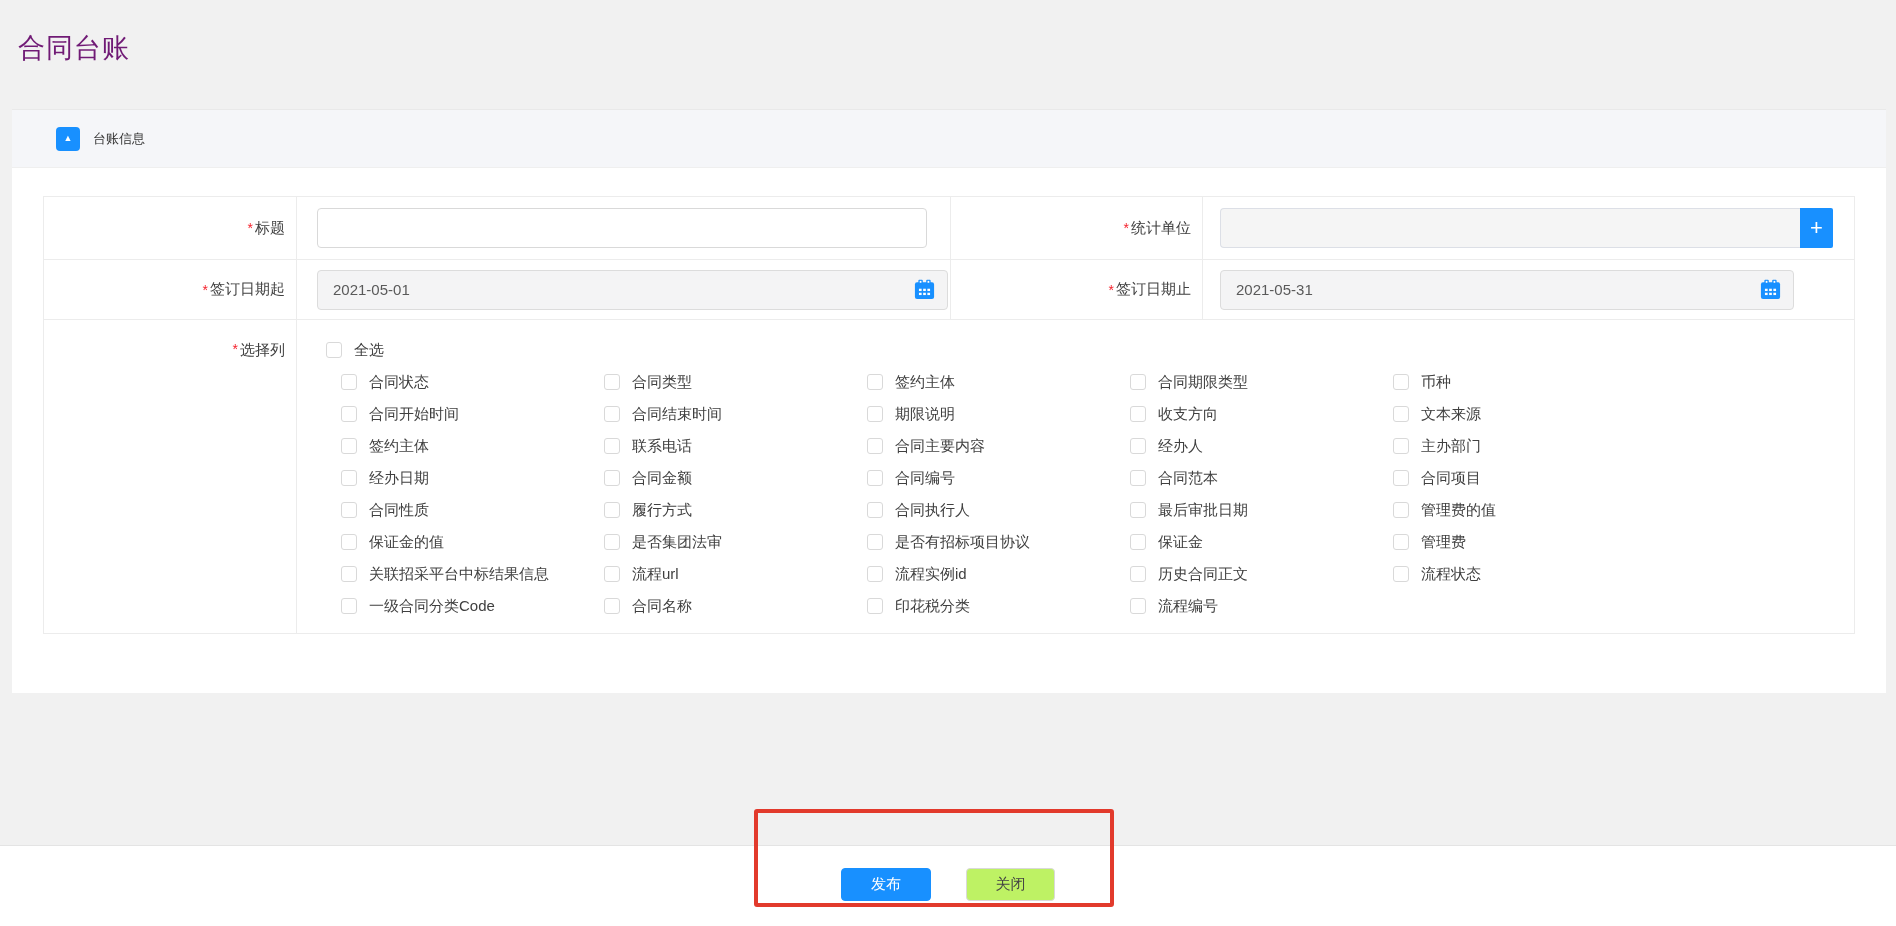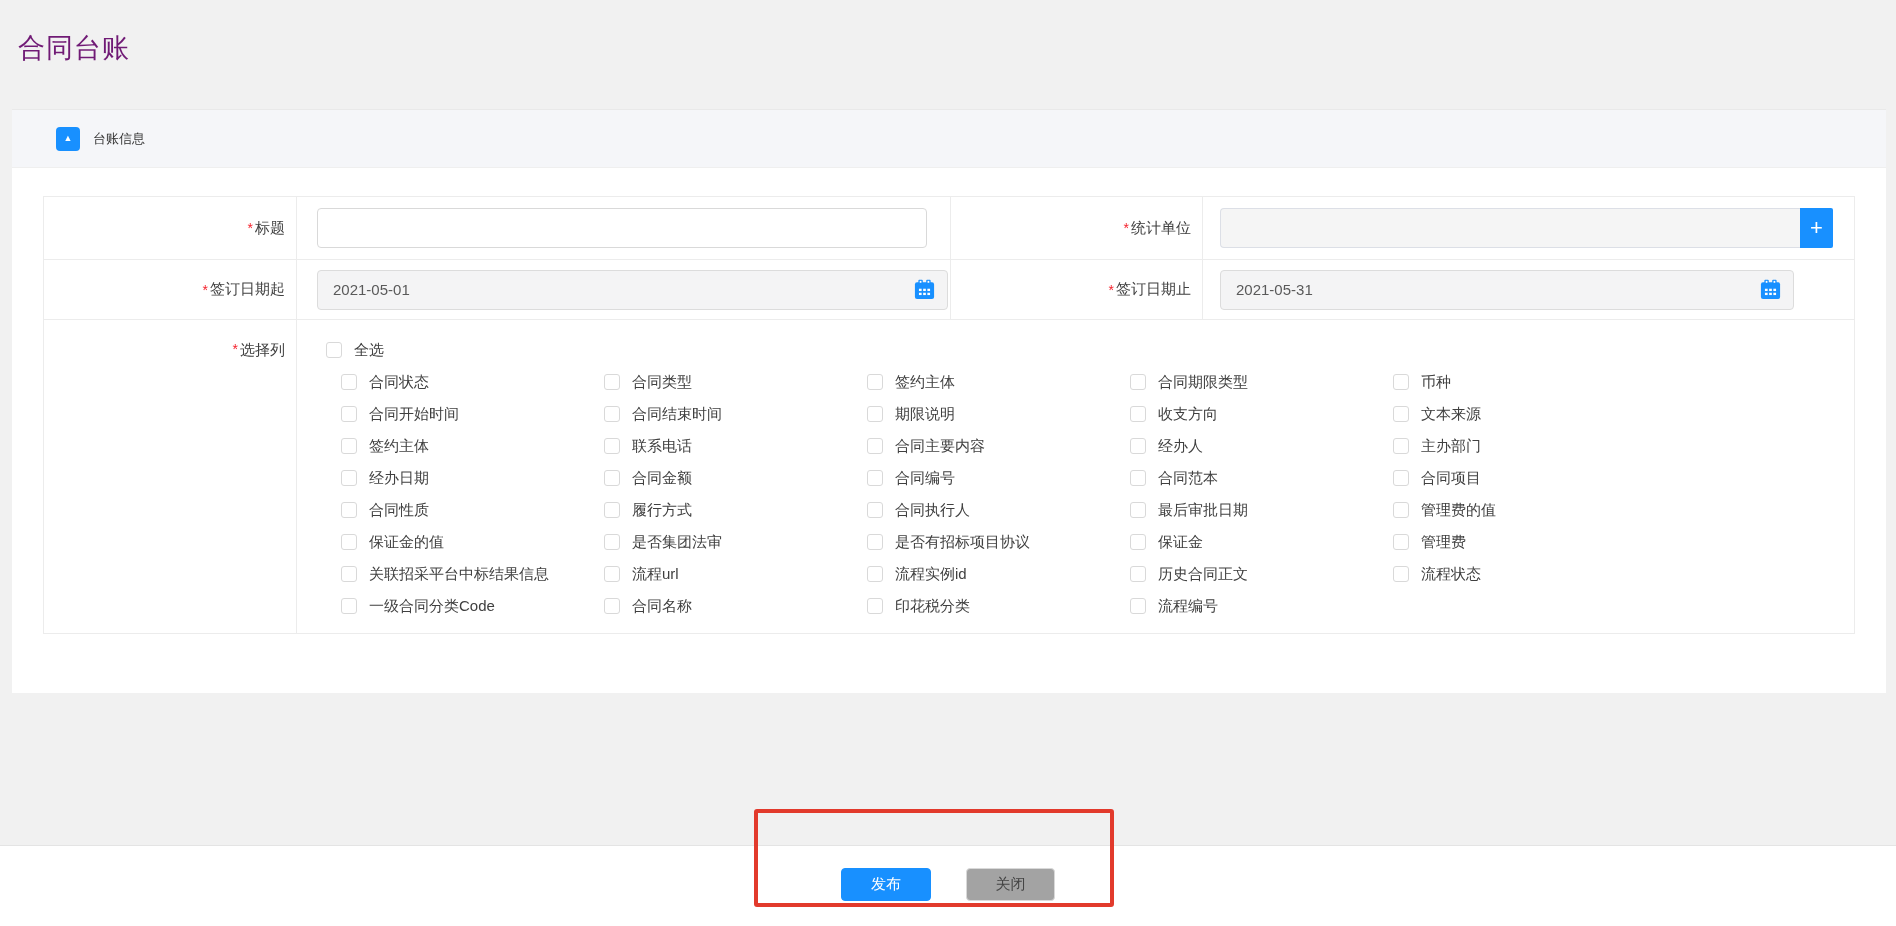--- a/index.html
+++ b/index.html
@@ -104,21 +104,21 @@
   .footer-buttons {
     position:absolute; top:22px; left:0; width:100%;
     display:flex; justify-content:center; gap:35px;
   }
   .btn {
     height:33px; border-radius:4px; font-size:15px; cursor:pointer;
     display:flex; align-items:center; justify-content:center;
     font-family:"Liberation Sans", sans-serif;
   }
   .btn-publish { width:90px; background:#1890ff; border:1px solid #1890ff; color:#fff; }
-  .btn-close   { width:89px; background:#a3a3a3; border:1px solid #d9d9d9; color:#444; }
+  .btn-close   { width:89px; background:#bef264; border:1px solid #d9d9d9; color:#444; }
 
   .annotation-box {
     position:absolute; left:754px; top:809px; width:360px; height:98px;
     border:4px solid #e23a2c; border-radius:3px;
     pointer-events:none; z-index:10;
   }
   .cal-icon { display:block; flex:0 0 auto; }
 </style>
 </head>
 <body>

